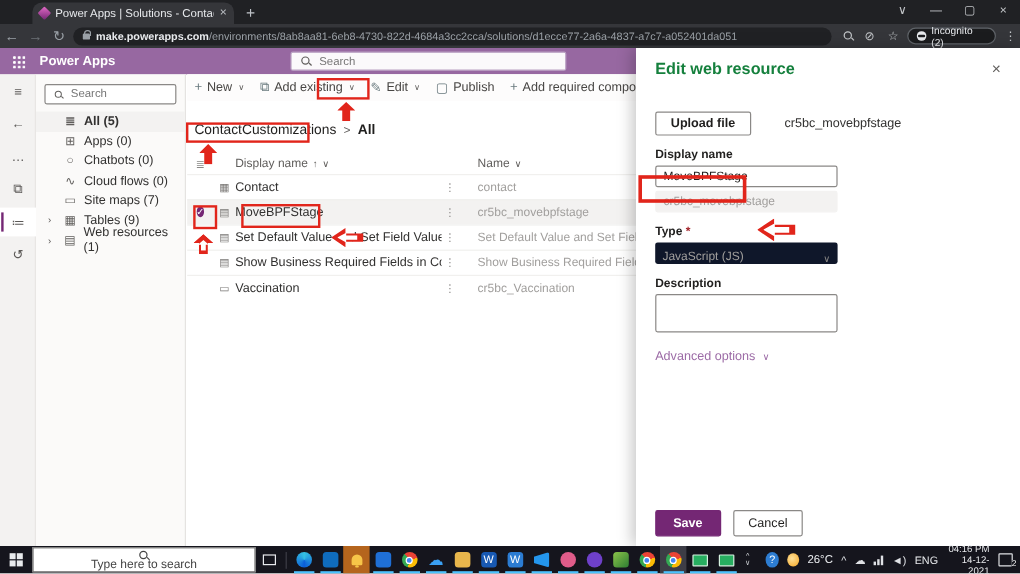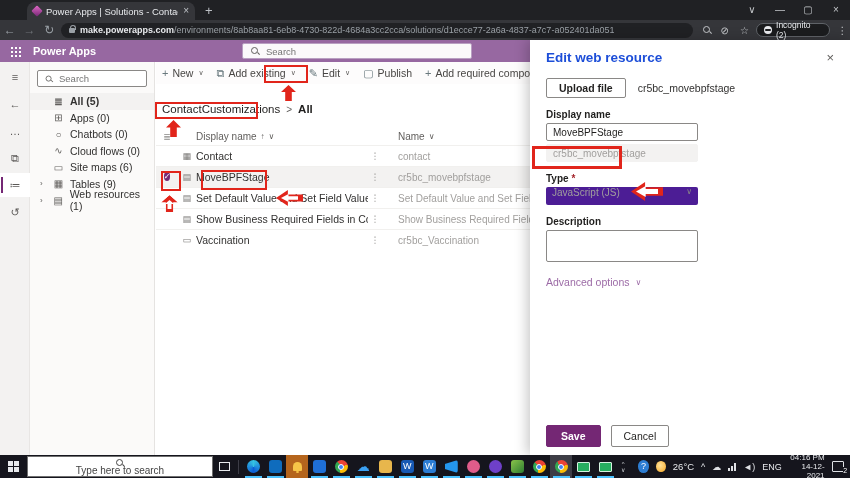--- a/index.html
+++ b/index.html
@@ -79,30 +79,30 @@
   .cell-name { font-size:10.5px; color:#323130; white-space:nowrap; overflow:hidden; }
   .cell-kebab { color:#8a8886; font-size:9px; text-align:center; }
   .cell-sysname { font-size:10px; color:#a19f9d; padding-left:16px; white-space:nowrap; overflow:visible; }
   .trow.data { border-top:1px solid #f1f0ee; }
   .trow.selrow { background:#f3f2f1; }
   .checkcircle { width:12px; height:12px; border-radius:50%; background:#742774; color:#fff; font-size:8px; line-height:12px; text-align:center; margin:0 auto; }
 
   
   .panel { position:absolute; left:530px; top:40px; width:320px; height:415px; background:#fff; box-shadow:-3px 0 12px rgba(0,0,0,.22); z-index:5; padding:10px 16px; }
   .panel-title-row { display:flex; justify-content:space-between; align-items:center; }
-  .panel-title { font-size:13.5px; font-weight:bold; color:#1d4ed8; }
+  .panel-title { font-size:13.5px; font-weight:bold; color:#15803d; }
   .panel-close { color:#605e5c; font-size:13px; }
-  .upload-row { margin-top:13px; display:flex; align-items:center; gap:12px; }
+  .upload-row { margin-top:28px; display:flex; align-items:center; gap:28px; }
   .upload-btn { border:1px solid #8a8886; border-radius:2px; background:#fff; font-size:10.5px; font-weight:bold; color:#201f1e; padding:3px 12px; font-family:"Liberation Sans",sans-serif; }
   .upload-filename { font-size:10.5px; color:#323130; }
   .flabel { margin-top:11px; font-size:10px; font-weight:bold; color:#201f1e; }
   .flabel .req { color:#a4262c; }
   .finput { margin-top:3px; width:152px; height:18px; border:1px solid #8a8886; border-radius:2px; font-size:10px; color:#201f1e; padding:0 6px; font-family:"Liberation Sans",sans-serif; background:#fff; display:block; }
   .finput:disabled, .finput.disabled { background:#f3f2f1; border-color:#f3f2f1; color:#a19f9d; }
-  .fselect { margin-top:3px; width:152px; height:18px; background:#4c1d95; border-radius:2px; font-size:10px; color:#a19f9d; padding:0 6px; display:flex; align-items:flex-start; justify-content:space-between; }
+  .fselect { margin-top:3px; width:152px; height:18px; background:#0f172a; border-radius:2px; font-size:10px; color:#a19f9d; padding:0 6px; display:flex; align-items:flex-end; justify-content:space-between; }
   .fselect .chev { font-size:8px; color:#8a8886; }
   .ftextarea { margin-top:3px; width:152px; height:32px; border:1px solid #8a8886; border-radius:2px; resize:none; font-family:"Liberation Sans",sans-serif; font-size:10px; display:block; }
   .advanced { margin-top:14px; font-size:10.5px; color:#9c6ba6; display:flex; gap:6px; align-items:center; }
   .advanced .chev { font-size:8px; }
   .panel-footer { position:absolute; left:16px; bottom:8px; display:flex; gap:10px; }
   .save-btn { background:#742774; color:#fff; border:1px solid #742774; border-radius:2px; font-size:10.5px; font-weight:bold; padding:4px 14px; font-family:"Liberation Sans",sans-serif; }
   .cancel-btn { background:#fff; color:#201f1e; border:1px solid #8a8886; border-radius:2px; font-size:10.5px; padding:4px 12px; font-family:"Liberation Sans",sans-serif; }
 
   
   .taskbar { position:absolute; left:0; bottom:0; width:850px; height:23px; background:#15151d; display:flex; align-items:center; z-index:6; }
@@ -226,21 +226,21 @@
       <span>Chatbots (0)</span>
     </div>
     <div class="nav-item">
       <span class="chev"></span>
       <span class="nico">∿</span>
       <span>Cloud flows (0)</span>
     </div>
     <div class="nav-item">
       <span class="chev"></span>
       <span class="nico">▭</span>
-      <span>Site maps (6)</span>
+      <span>Site maps (7)</span>
     </div>
     <div class="nav-item">
       <span class="chev">›</span>
       <span class="nico">▦</span>
       <span>Tables (9)</span>
     </div>
     <div class="nav-item">
       <span class="chev">›</span>
       <span class="nico">▤</span>
       <span>Web resources (1)</span>

